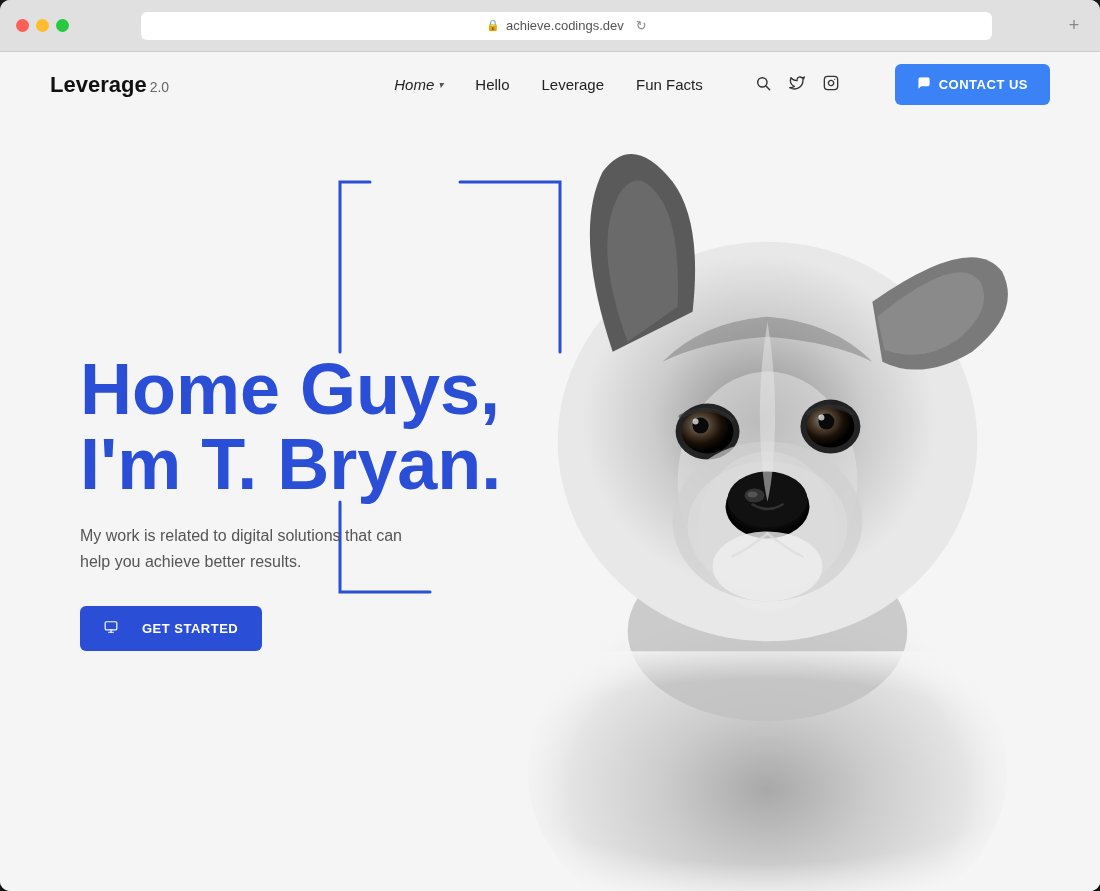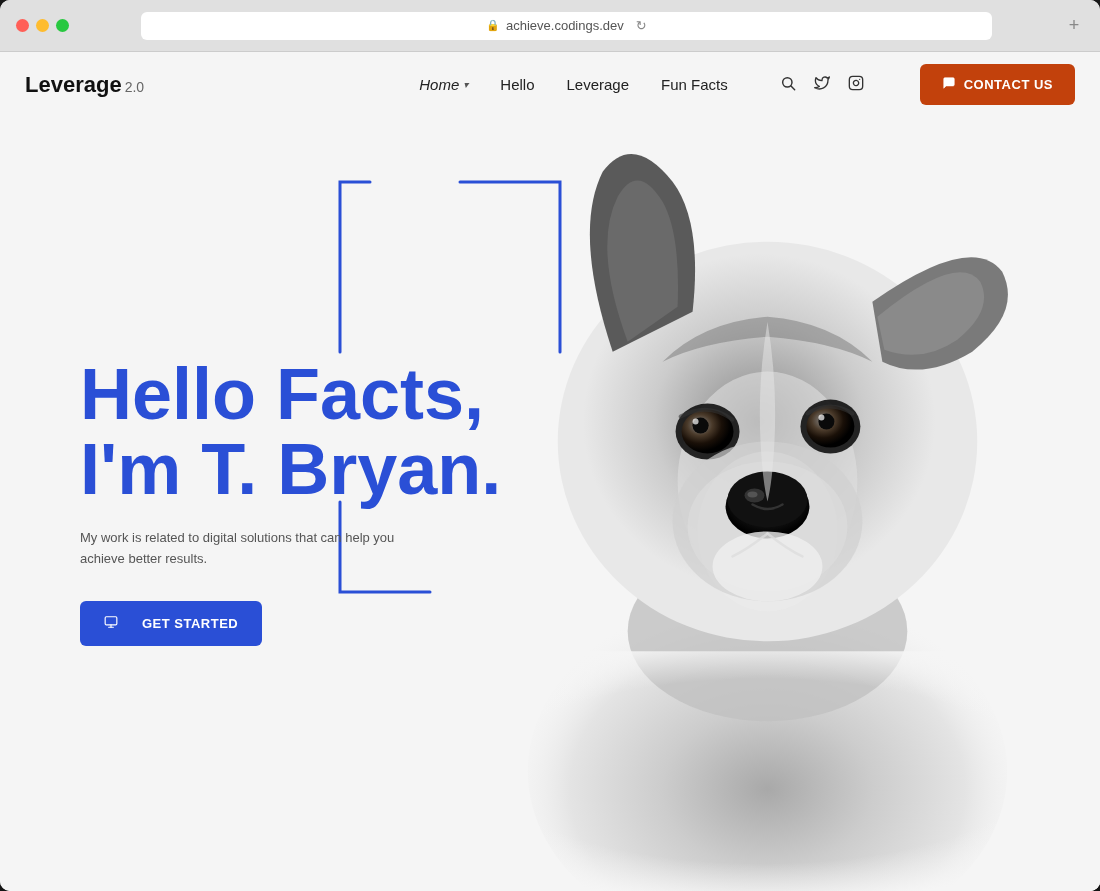--- a/index.html
+++ b/index.html
@@ -87,21 +87,21 @@
 
     
     .navbar {
       position: absolute;
       top: 0;
       left: 0;
       right: 0;
       height: 65px;
       display: flex;
       align-items: center;
-      padding: 0 25px;
+      padding: 0 50px;
       z-index: 10;
       background: transparent;
     }
 
     .logo {
       font-size: 22px;
       font-weight: 700;
       color: #111;
       display: flex;
       align-items: baseline;
@@ -145,21 +145,21 @@
       margin-left: 20px;
     }
 
     .nav-icon {
       color: #333;
       font-size: 16px;
       cursor: pointer;
     }
 
     .contact-btn {
-      background: #c2410c;
+      background: #3b82f6;
       color: white;
       border: none;
       padding: 12px 22px;
       border-radius: 6px;
       font-size: 13px;
       font-weight: 600;
       cursor: pointer;
       display: flex;
       align-items: center;
       gap: 8px;
@@ -191,21 +191,21 @@
     .hero-title {
       font-size: 72px;
       font-weight: 900;
       color: #2a4fd6;
       line-height: 1.05;
       margin-bottom: 20px;
       font-family: 'Arial Black', 'Arial Bold', Gadget, sans-serif;
     }
 
     .hero-subtitle {
-      font-size: 13px;
+      font-size: 16px;
       color: #555;
       line-height: 1.6;
       margin-bottom: 32px;
       max-width: 340px;
     }
 
     .get-started-btn {
       background: #2a4fd6;
       color: white;
       border: none;
@@ -410,21 +410,21 @@
 
         <path d="M 40 10 L 10 10 L 10 180" stroke="#2a4fd6" stroke-width="3" fill="none" stroke-linecap="round"></path>
 
         <path d="M 10 330 L 10 420 L 100 420" stroke="#2a4fd6" stroke-width="3" fill="none" stroke-linecap="round"></path>
 
         <path d="M 130 10 L 230 10 L 230 180" stroke="#2a4fd6" stroke-width="3" fill="none" stroke-linecap="round"></path>
       </svg>
 
       <div class="hero-content">
         <h1 class="hero-title">
-          <span>Hello Facts,</span><br>
+          <span>Home Guys,</span><br>
           <span>I'm T. Bryan.</span>
         </h1>
         <p class="hero-subtitle">My work is related to digital solutions that can help you achieve better results.</p>
         <button class="get-started-btn">
           <span>
             <svg width="14" height="14" viewBox="0 0 24 24" fill="none" stroke="white" stroke-width="2" stroke-linecap="round" stroke-linejoin="round">
               <rect x="2" y="3" width="20" height="14" rx="2" ry="2"></rect>
               <line x1="8" y1="21" x2="16" y2="21"></line>
               <line x1="12" y1="17" x2="12" y2="21"></line>
             </svg>

